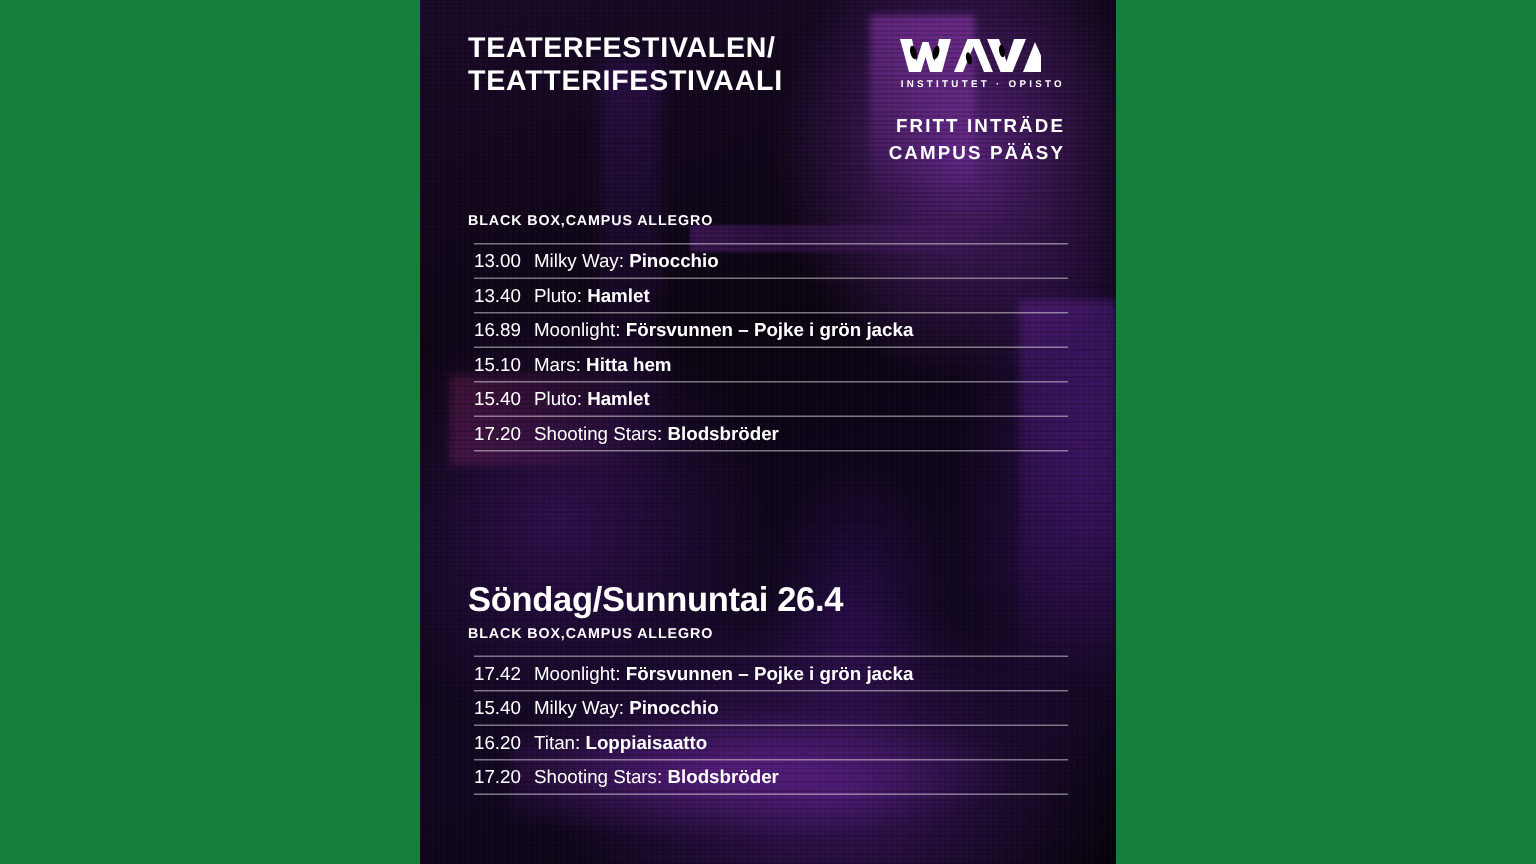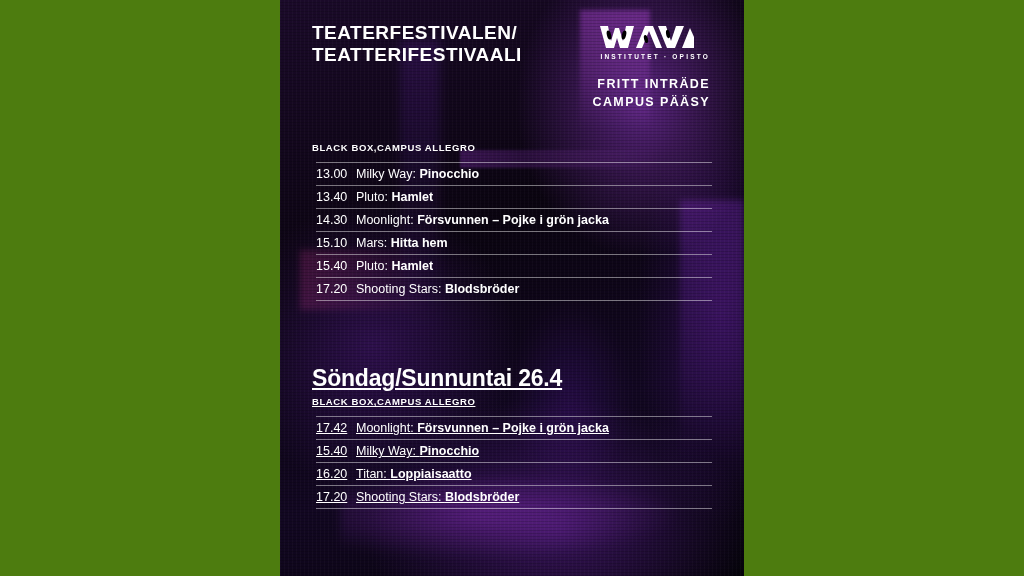--- a/index.html
+++ b/index.html
@@ -10,21 +10,21 @@
   body {
     width: 1024px;
     height: 576px;
     overflow: hidden;
     font-family: "Liberation Sans", sans-serif;
   }
   .stage {
     position: relative;
     width: 1024px;
     height: 576px;
-    background: #4d7c0f;
+    background: #15803d;
   }
   .poster {
     position: absolute;
     left: 280px;
     top: 0;
     width: 464px;
     height: 576px;
     overflow: hidden;
     background:
       radial-gradient(ellipse 180px 220px at 78% 18%, rgba(150,60,210,0.55), rgba(0,0,0,0) 70%),
@@ -111,21 +111,21 @@
     margin-top: 16px;
     font-size: 12.5px;
     font-weight: bold;
     letter-spacing: 1.4px;
     line-height: 1.42;
   }
 
   
   .day-block { position: absolute; left: 32px; width: 400px; }
   .day-1 { top: 138px; }
-  .day-2 { top: 365px; text-decoration: underline; }
+  .day-2 { top: 386px; }
 
   .day-title {
     font-size: 23px;
     font-weight: bold;
     letter-spacing: -0.2px;
     margin: 0;
   }
   .day-venue {
     font-size: 9.5px;
     font-weight: bold;
@@ -203,21 +203,21 @@
           <tbody>
             <tr>
               <td class="c-time">13.00</td>
               <td class="c-show"><span class="show-company">Milky Way: </span><span class="show-name">Pinocchio</span></td>
             </tr>
             <tr>
               <td class="c-time">13.40</td>
               <td class="c-show"><span class="show-company">Pluto: </span><span class="show-name">Hamlet</span></td>
             </tr>
             <tr>
-              <td class="c-time">14.30</td>
+              <td class="c-time">16.89</td>
               <td class="c-show"><span class="show-company">Moonlight: </span><span class="show-name">Försvunnen – Pojke i grön jacka</span></td>
             </tr>
             <tr>
               <td class="c-time">15.10</td>
               <td class="c-show"><span class="show-company">Mars: </span><span class="show-name">Hitta hem</span></td>
             </tr>
             <tr>
               <td class="c-time">15.40</td>
               <td class="c-show"><span class="show-company">Pluto: </span><span class="show-name">Hamlet</span></td>
             </tr>

